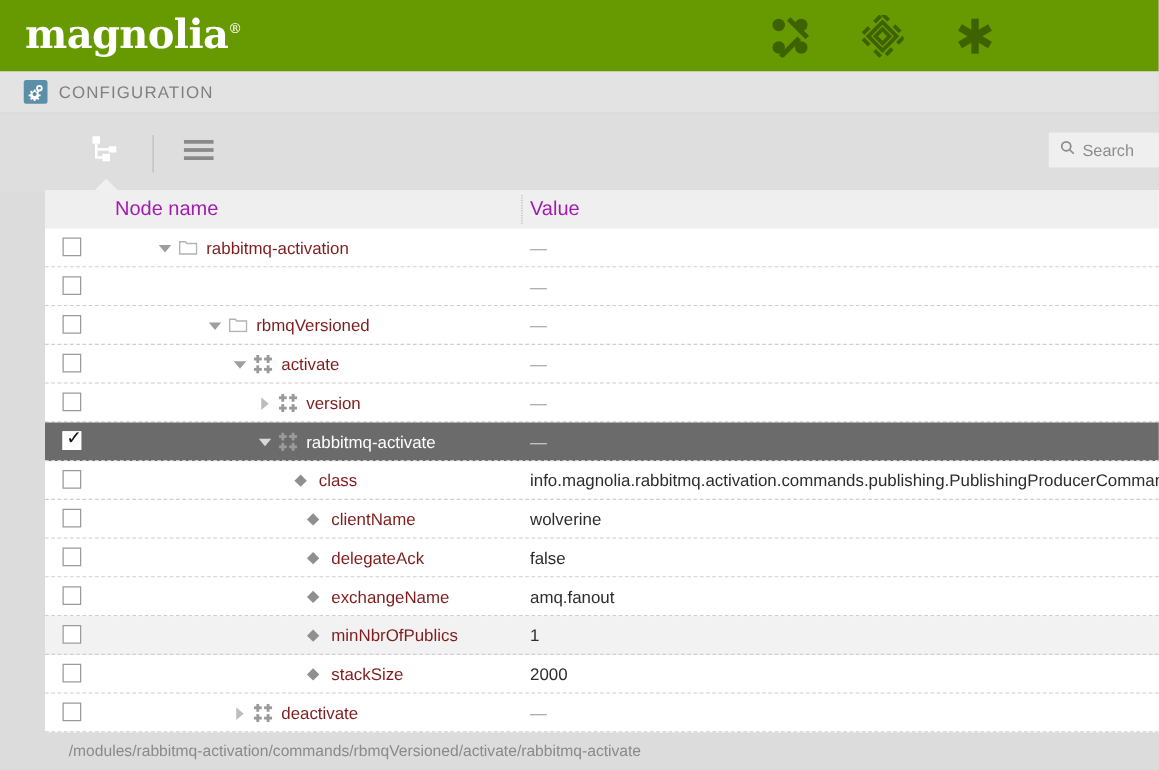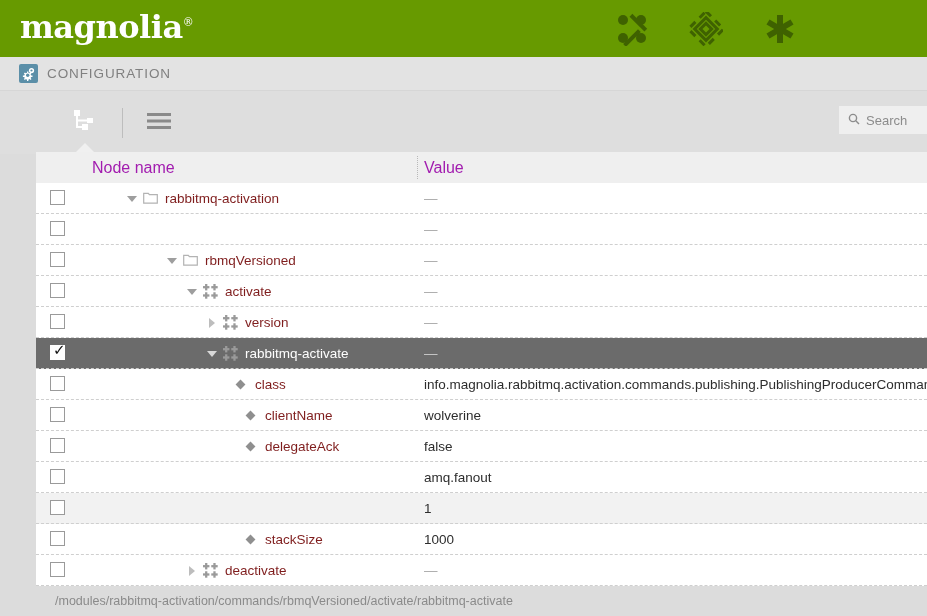--- a/index.html
+++ b/index.html
@@ -472,38 +472,56 @@
             <svg width="15" height="15" viewBox="0 0 15 15">
               <rect x="4" y="4" width="7" height="7" transform="rotate(45 7.5 7.5)" fill="#8f8f8f"></rect>
             </svg>
           </span>
           <span class="nodelabel">delegateAck</span>
         </div>
         <div class="valuecell">false</div>
       </div>
       <div class="row">
         <div class="cbox"></div>
-        <div class="valuecell">amq.fanout</div>
-      </div>
-      <div class="row alt">
-        <div class="cbox"></div>
-        <div class="valuecell">1</div>
-      </div>
-      <div class="row">
-        <div class="cbox"></div>
         <div class="namecell" style="left: 190px;">
           <span class="twisty"></span>
           <span class="nodeicon">
             <svg width="15" height="15" viewBox="0 0 15 15">
               <rect x="4" y="4" width="7" height="7" transform="rotate(45 7.5 7.5)" fill="#8f8f8f"></rect>
             </svg>
           </span>
+          <span class="nodelabel">exchangeName</span>
+        </div>
+        <div class="valuecell">amq.fanout</div>
+      </div>
+      <div class="row alt">
+        <div class="cbox"></div>
+        <div class="namecell" style="left: 190px;">
+          <span class="twisty"></span>
+          <span class="nodeicon">
+            <svg width="15" height="15" viewBox="0 0 15 15">
+              <rect x="4" y="4" width="7" height="7" transform="rotate(45 7.5 7.5)" fill="#8f8f8f"></rect>
+            </svg>
+          </span>
+          <span class="nodelabel">minNbrOfPublics</span>
+        </div>
+        <div class="valuecell">1</div>
+      </div>
+      <div class="row">
+        <div class="cbox"></div>
+        <div class="namecell" style="left: 190px;">
+          <span class="twisty"></span>
+          <span class="nodeicon">
+            <svg width="15" height="15" viewBox="0 0 15 15">
+              <rect x="4" y="4" width="7" height="7" transform="rotate(45 7.5 7.5)" fill="#8f8f8f"></rect>
+            </svg>
+          </span>
           <span class="nodelabel">stackSize</span>
         </div>
-        <div class="valuecell">1000</div>
+        <div class="valuecell">2000</div>
       </div>
       <div class="row">
         <div class="cbox"></div>
         <div class="namecell" style="left: 150px;">
           <span class="twisty right"></span>
           <span class="nodeicon">
             <svg width="15" height="15" viewBox="0 0 14.5 14.5">
               <g fill="#9a9a9a">
                 <rect x="2" y="0" width="2.2" height="6.2"></rect>
                 <rect x="0" y="2" width="6.2" height="2.2"></rect>

